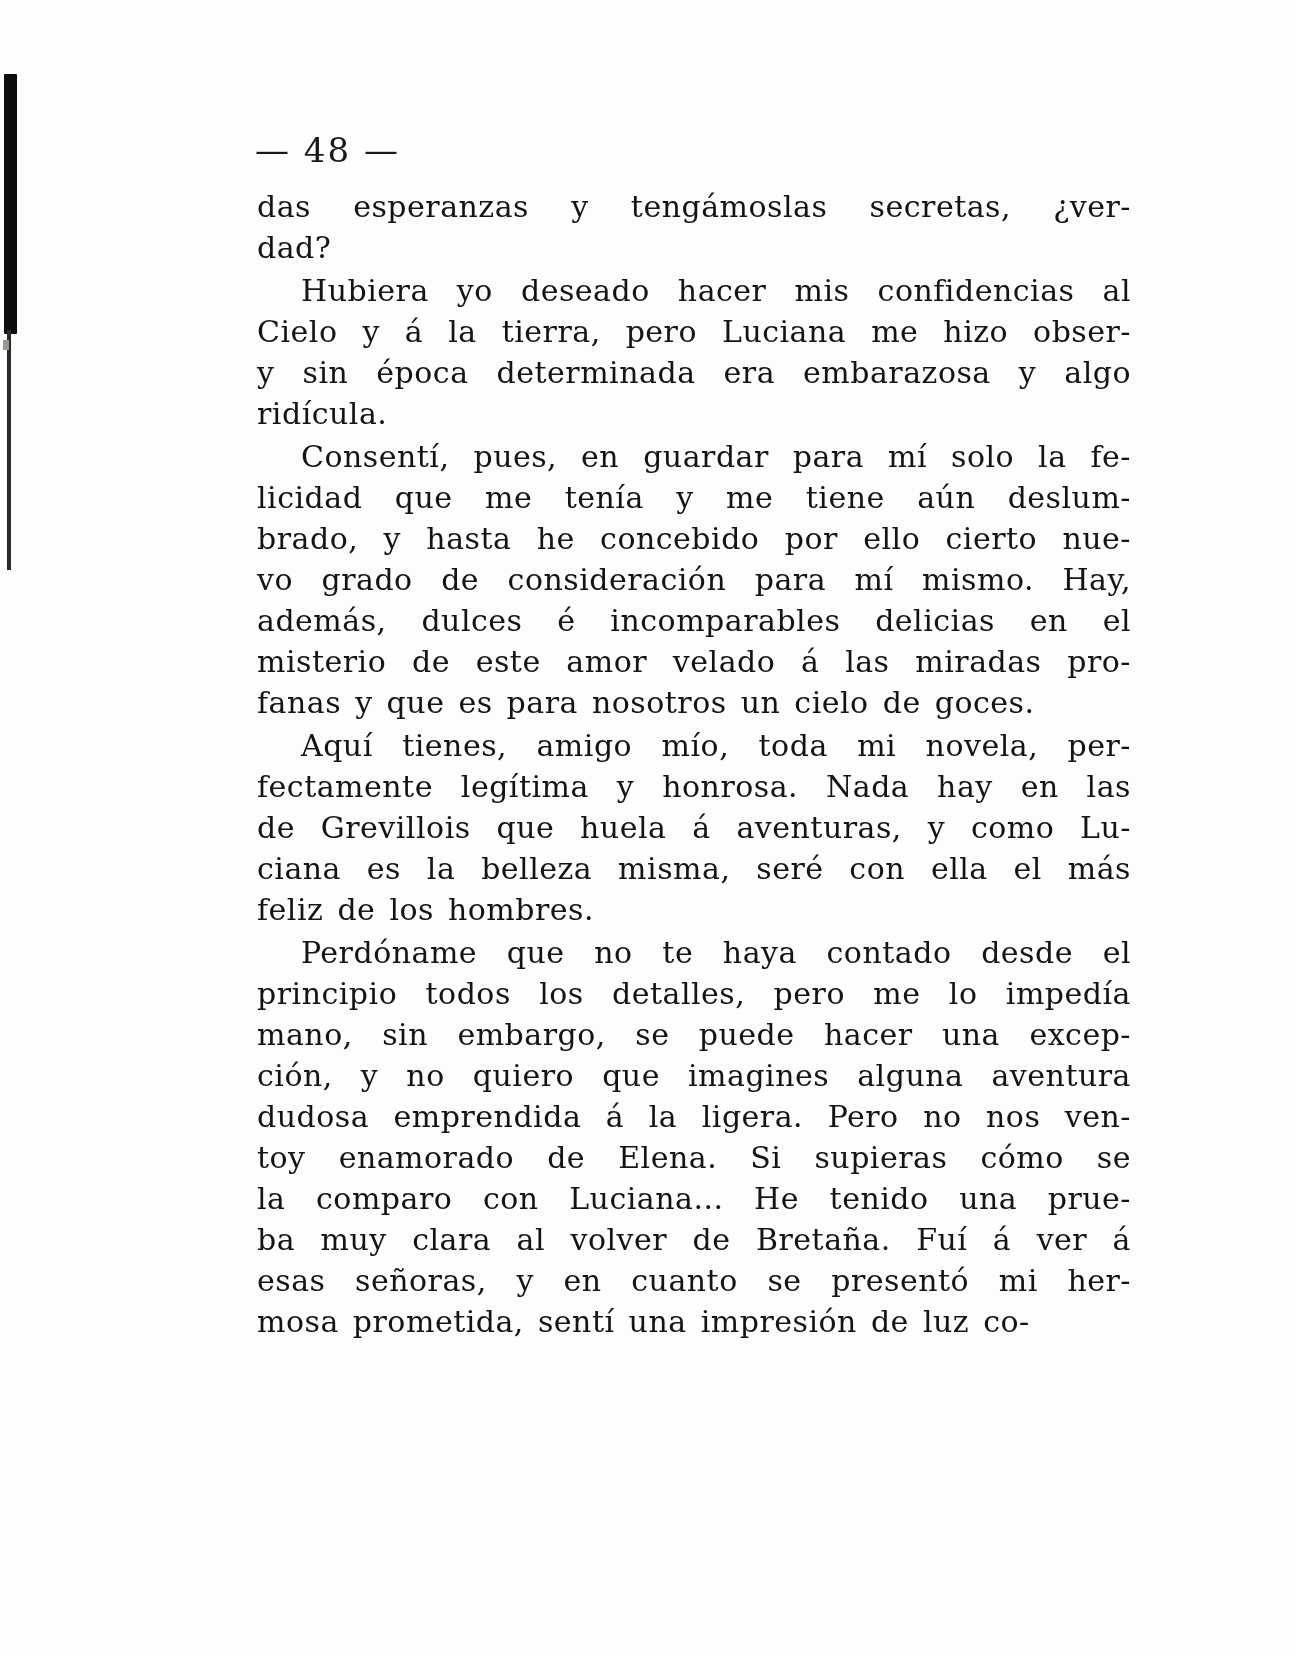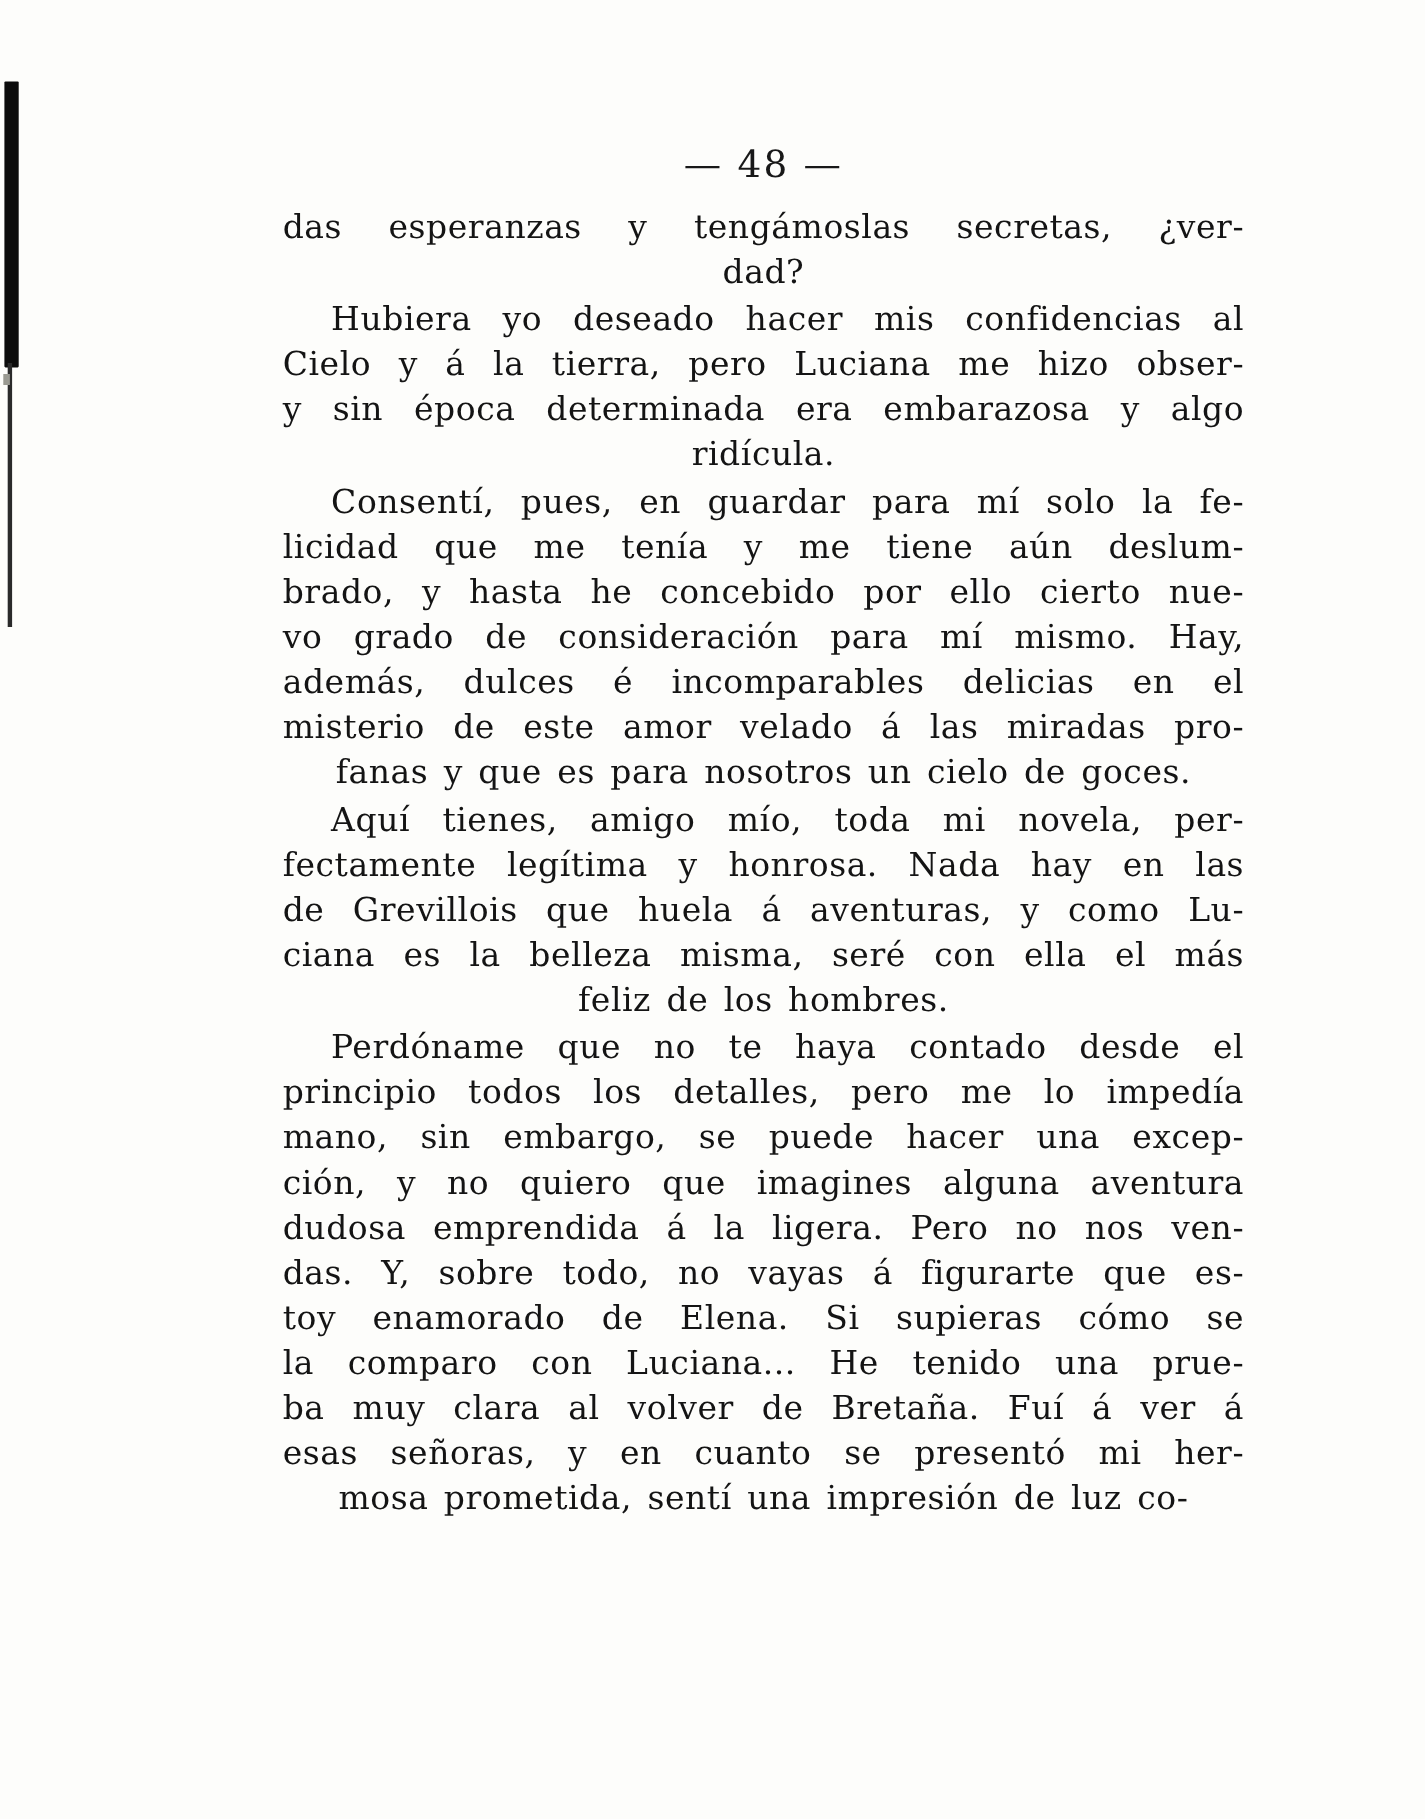--- a/index.html
+++ b/index.html
@@ -43,36 +43,36 @@
     height: 10px;
     background: #9a9a92;
   }
   .text-column {
     position: absolute;
     left: 255px;
     top: 130px;
     width: 878px;
   }
   .page-number {
-    text-align: center;
+    text-align: left;
     font-size: 34px;
     letter-spacing: 2px;
     margin-bottom: 16px;
     color: #181818;
   }
   .body-text {
     font-size: 30px;
     line-height: 41px;
     letter-spacing: 0.5px;
     word-spacing: 4px;
   }
   .para { margin: 2px; }
   .line {
     white-space: nowrap;
-    text-align: center;
+    text-align: left;
   }
   .line.j {
     white-space: normal;
     text-align: justify;
     text-align-last: justify;
   }
   .line.indent { text-indent: 44px; }
 </style>
 </head>
 <body>
@@ -112,21 +112,20 @@
           <div class="line j">de Grevillois que huela á aventuras, y como Lu-</div>
           <div class="line j">ciana es la belleza misma, seré con ella el más</div>
           <div class="line">feliz de los hombres.</div>
         </div>
         <div class="para">
           <div class="line j indent">Perdóname que no te haya contado desde el</div>
           <div class="line j">principio todos los detalles, pero me lo impedía</div>
           <div class="line j">mano, sin embargo, se puede hacer una excep-</div>
           <div class="line j">ción, y no quiero que imagines alguna aventura</div>
           <div class="line j">dudosa emprendida á la ligera. Pero no nos ven-</div>
-          <div class="line j">das. Y, sobre todo, no vayas á figurarte que es-</div>
           <div class="line j">toy enamorado de Elena. Si supieras cómo se</div>
           <div class="line j">la comparo con Luciana... He tenido una prue-</div>
           <div class="line j">ba muy clara al volver de Bretaña. Fuí á ver á</div>
           <div class="line j">esas señoras, y en cuanto se presentó mi her-</div>
           <div class="line">mosa prometida, sentí una impresión de luz co-</div>
         </div>
       </div>
   </div>
 
 </div>

